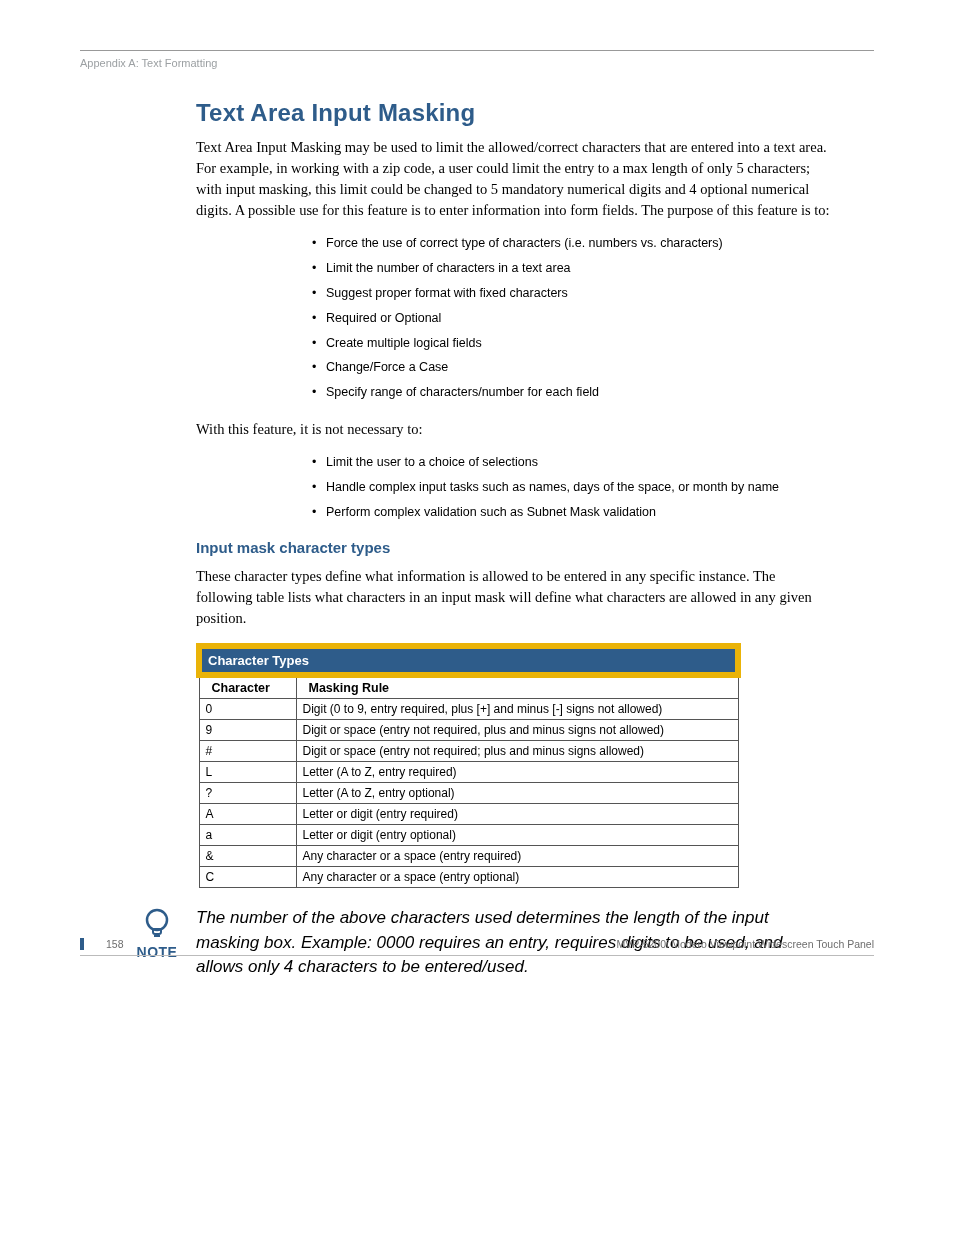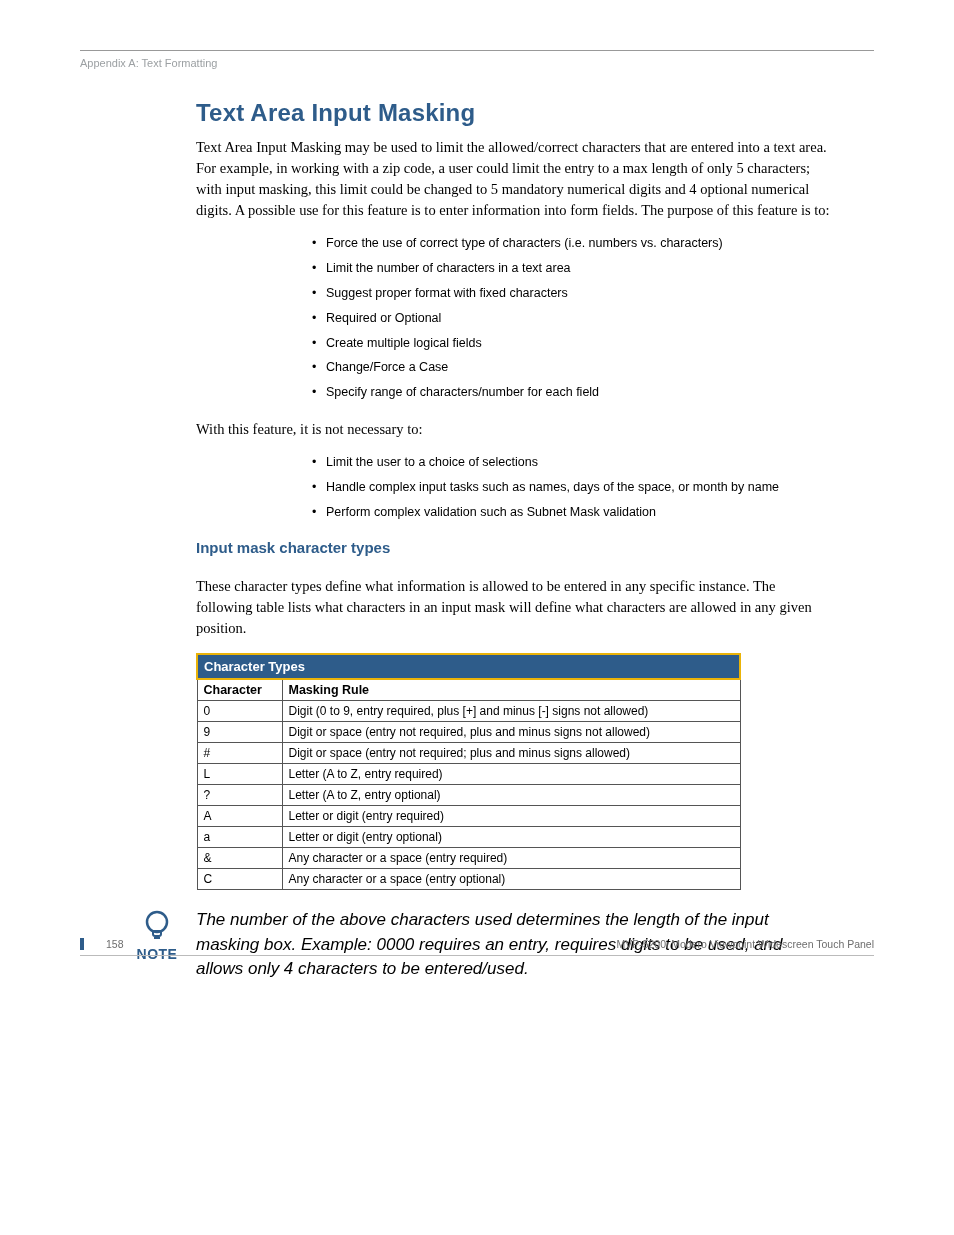--- a/index.html
+++ b/index.html
@@ -60,42 +60,42 @@
     content: "•";
     position: absolute;
     left: -4px;
     top: 0;
   }
   h2 {
     color: #2e5c8a;
     font-family: "Segoe UI", "Trebuchet MS", Arial, sans-serif;
     font-weight: 600;
     font-size: 15px;
-    margin: 18px 0 20px 0;
+    margin: 18px 0 10px 0;
   }
   table.char-types {
     border-collapse: collapse;
     width: 545px;
     margin: 10px 0 18px 0;
     font-family: Arial, Helvetica, sans-serif;
     font-size: 12px;
   }
   table.char-types th.title {
     background: #2e5c8a;
     color: #fff;
     text-align: left;
     font-weight: 600;
     padding: 4px 6px;
-    border: 2px solid #eab308;
+    border: 6px solid #eab308;
     font-size: 13px;
   }
   table.char-types th.col {
     background: #fff;
     text-align: left;
-    padding: 3px 6px;
+    padding: 3px 12px;
     border: 1px solid #555;
     font-weight: bold;
     font-size: 12.5px;
   }
   table.char-types td {
     border: 1px solid #555;
     padding: 3px 6px;
     vertical-align: top;
   }
   .col-char { width: 72px; }

